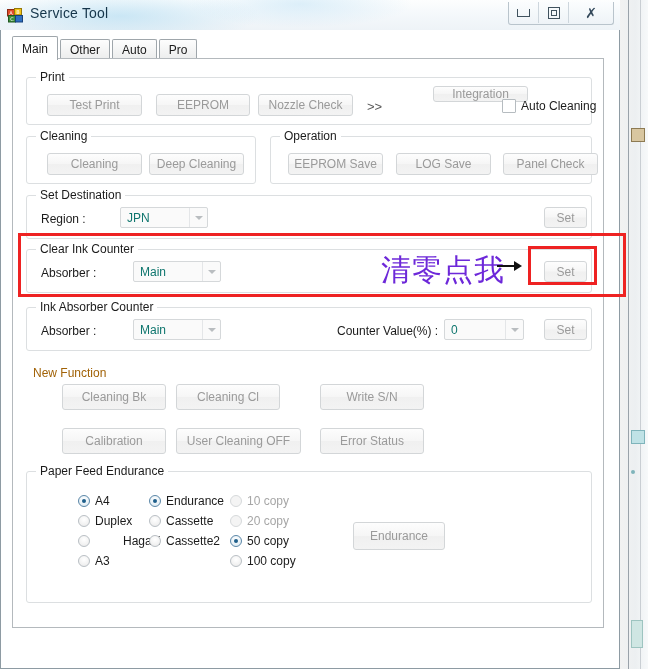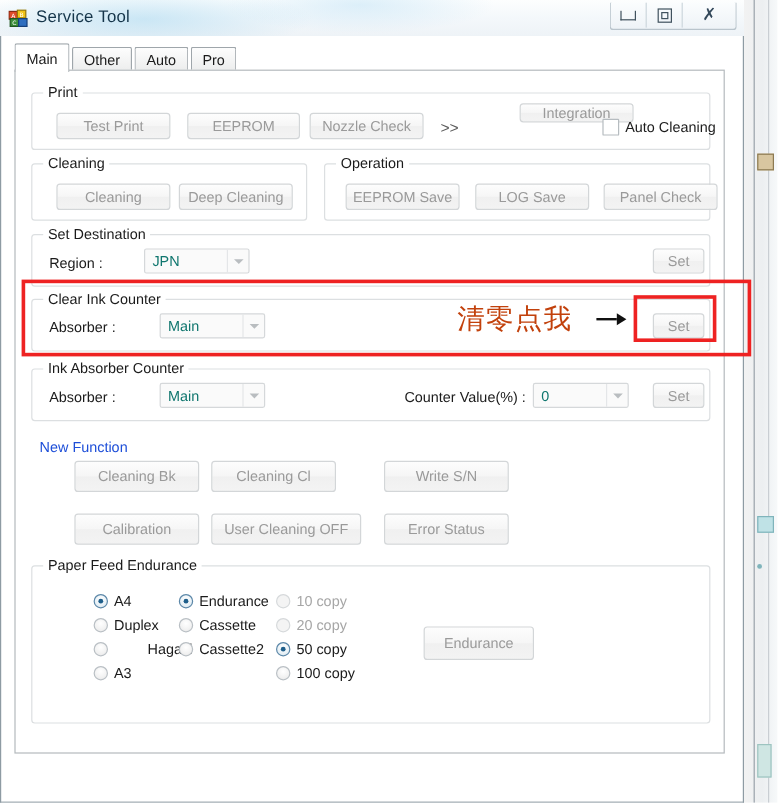--- a/index.html
+++ b/index.html
@@ -158,21 +158,21 @@
     background: #ffffff;
     padding: 0 4px;
     font-size: 12px;
     color: #1b1b1b;
     white-space: nowrap;
     line-height: 14px;
   }
   .bare-legend {
     position: absolute;
     font-size: 12px;
-    color: #1d4ed8;
+    color: #a16207;
     white-space: nowrap;
   }
 
   
   .btn {
     position: absolute;
     box-sizing: border-box;
     background: linear-gradient(to bottom, #fdfdfd 0%, #f6f6f6 48%, #f0f0f0 52%, #f3f3f3 100%);
     border: 1px solid #d3d6d8;
     border-radius: 3px;
@@ -282,22 +282,22 @@
     pointer-events: none;
   }
   .anno-box-inner {
     position: absolute;
     border: 3px solid #ee2222;
     box-sizing: border-box;
     pointer-events: none;
   }
   .anno-text {
     position: absolute;
-    color: #c2410c;
-    font-size: 23px;
+    color: #6d28d9;
+    font-size: 30px;
     font-family: "DejaVu Sans", sans-serif;
     white-space: nowrap;
     line-height: 1;
     letter-spacing: 1px;
   }
   .anno-arrow {
     position: absolute;
     display: flex;
     align-items: center;
   }

